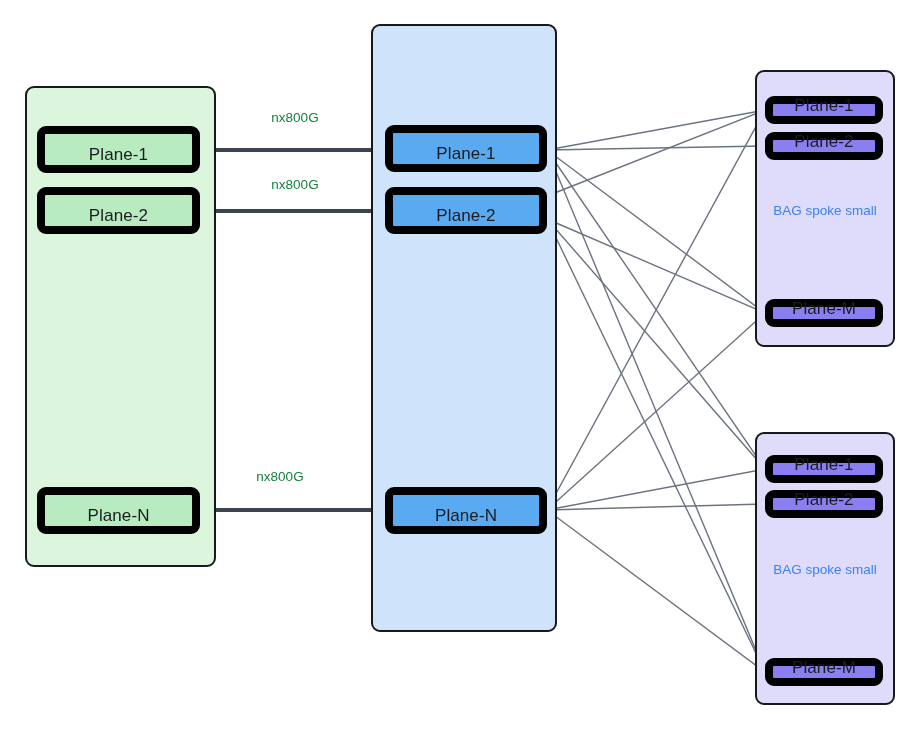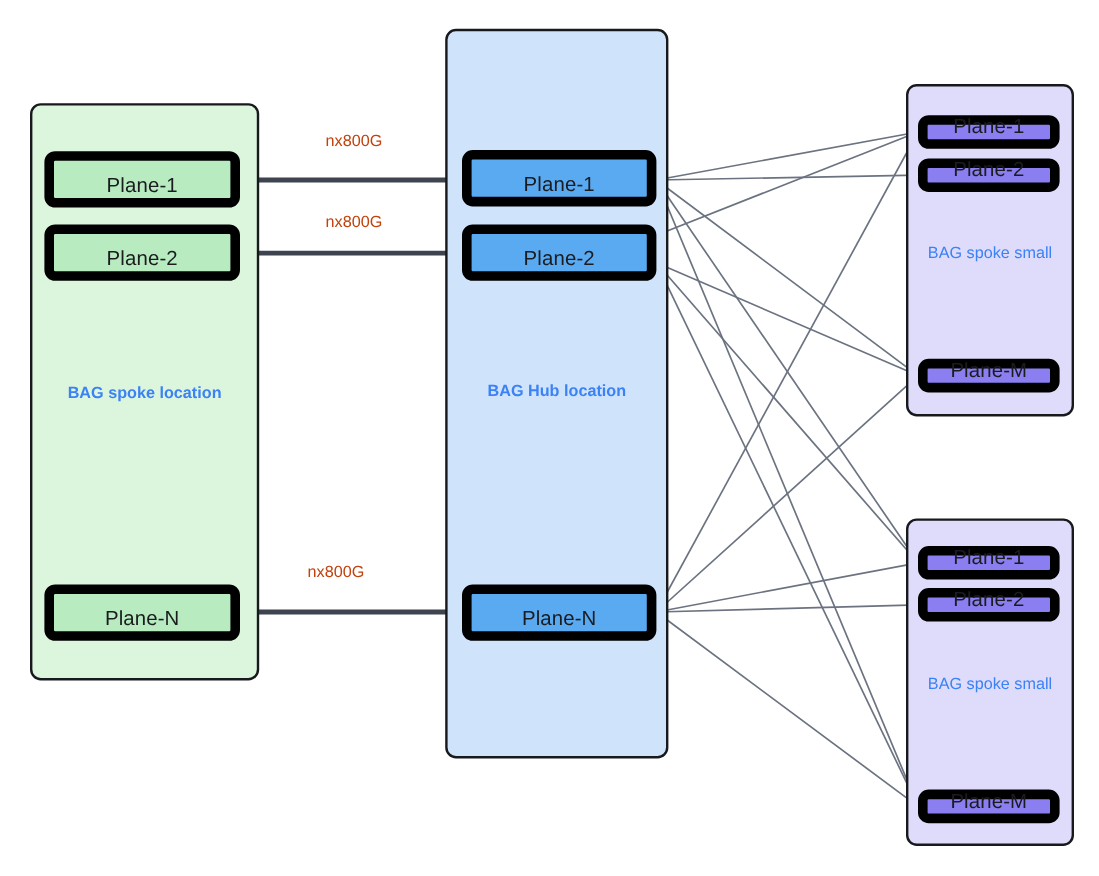--- a/index.html
+++ b/index.html
@@ -70,21 +70,21 @@
     color: #3b82f6;
     white-space: nowrap;
   }
   .panel-caption.bold {
     font-weight: bold;
   }
   .link-label {
     position: absolute;
     text-align: center;
     font-size: 13.5px;
-    color: #c2410c;
+    color: #15803d;
     white-space: nowrap;
   }
 </style>
 </head>
 <body>
 
 <div id="canvas">
 
   <svg id="wires" viewBox="0 0 916 730" preserveAspectRatio="none">
 
@@ -122,37 +122,35 @@
   </div>
 
   <div class="node node-green" style="left:37px; top:187px; width:163px; height:47px;">
     <span>Plane-2</span>
   </div>
 
   <div class="node node-green" style="left:37px; top:487px; width:163px; height:47px;">
     <span>Plane-N</span>
   </div>
 
-  <div class="panel-caption bold" style="left:25px; top:320px; width:191px;">BAG spoke location</div>
 
   <div class="panel panel-hub-blue" style="left:371px; top:24px; width:186px; height:608px;"></div>
 
   <div class="node node-blue" style="left:385px; top:125px; width:162px; height:47px;">
     <span>Plane-1</span>
   </div>
 
   <div class="node node-blue" style="left:385px; top:187px; width:162px; height:47px;">
     <span>Plane-2</span>
   </div>
 
   <div class="node node-blue" style="left:385px; top:487px; width:162px; height:47px;">
     <span>Plane-N</span>
   </div>
 
-  <div class="panel-caption bold" style="left:371px; top:318px; width:186px;">BAG Hub location</div>
 
   <div class="link-label" style="left:205px; top:110px; width:180px;">nx800G</div>
 
   <div class="link-label" style="left:205px; top:177px; width:180px;">nx800G</div>
 
   <div class="link-label" style="left:190px; top:469px; width:180px;">nx800G</div>
 
   <div class="panel panel-spoke-purple" style="left:755px; top:70px; width:140px; height:277px;"></div>
 
   <div class="node node-purple" style="left:765px; top:96px; width:118px; height:28px;">

